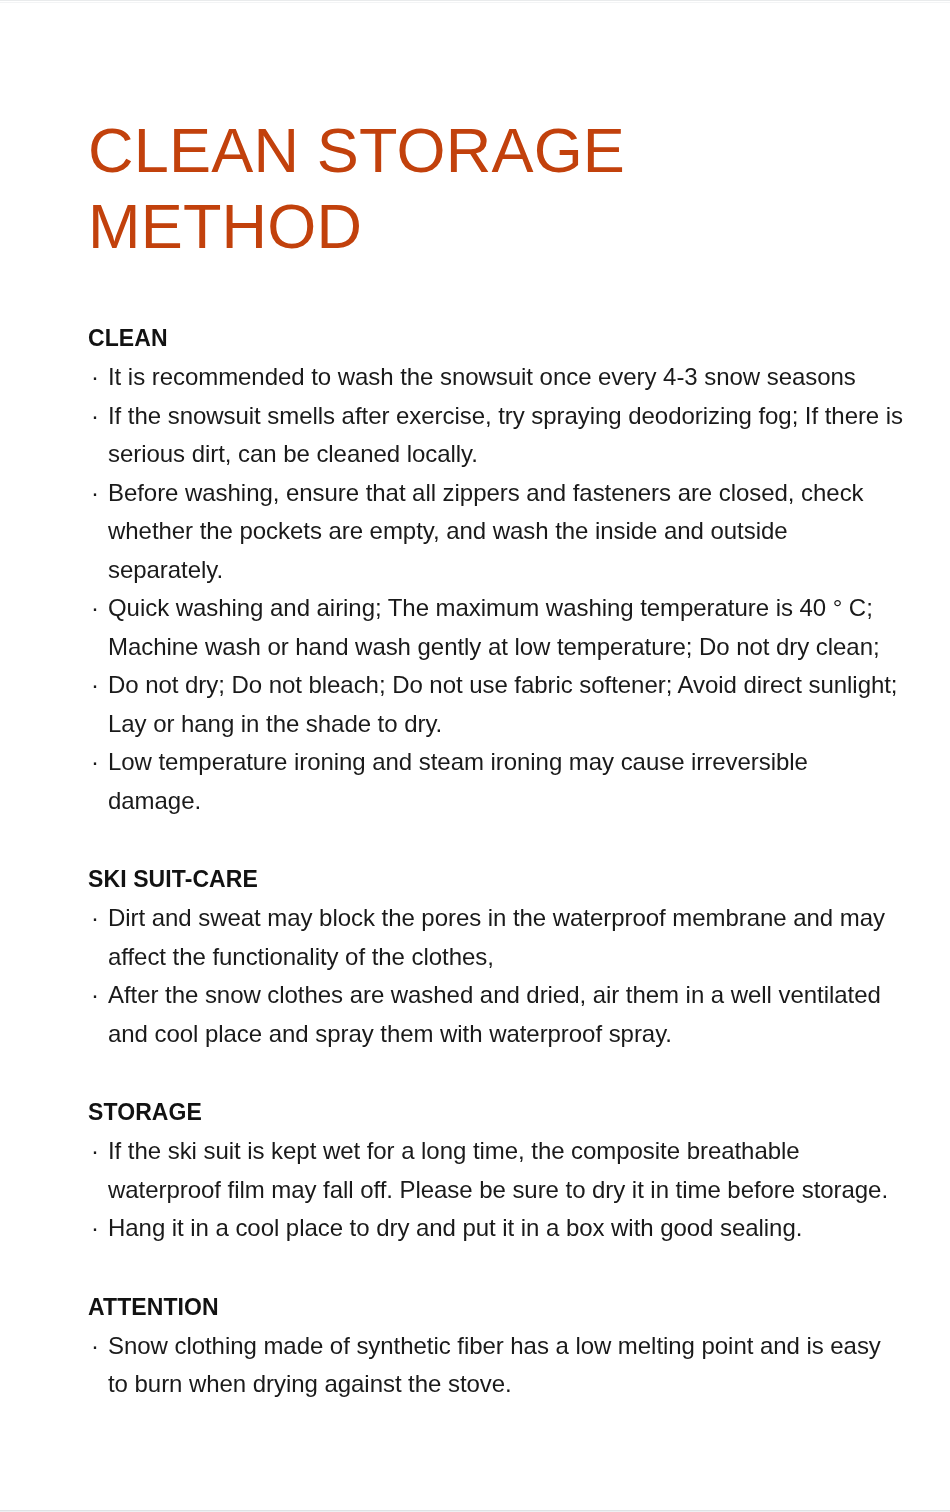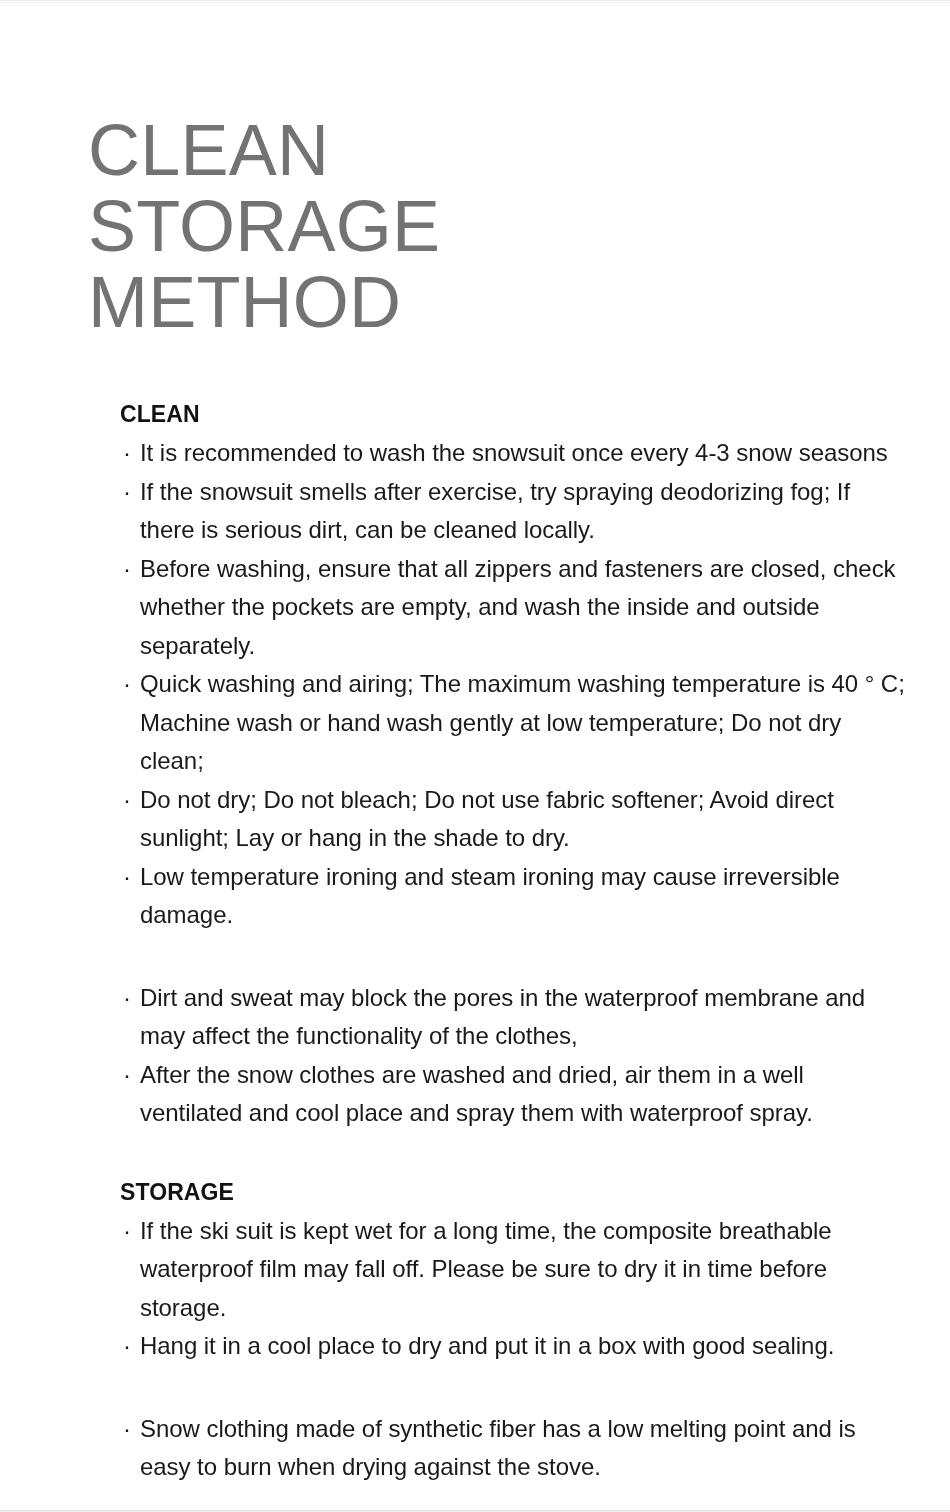--- a/index.html
+++ b/index.html
@@ -37,33 +37,32 @@
     width: 950px;
     height: 1512px;
     box-sizing: border-box;
     padding: 0 44px 0 88px;
   }
 
   
   .doc-title {
     margin: 0;
     padding-top: 112px;
-    font-size: 72px;
+    font-size: 63px;
     font-weight: 300;
     line-height: 76px;
     letter-spacing: 0.2px;
-    color: #737373;
+    color: #c2410c;
     max-width: 600px;
     white-space: pre-line;
   }
 
   
   .section {
     margin-top: 44px;
-    margin-left: 32px;
   }
   .section:first-of-type {
     margin-top: 59px;
   }
 
   .section-title {
     margin: 0 0 5px 0;
     font-size: 23px;
     font-weight: 700;
     line-height: 30px;
@@ -137,20 +136,21 @@
             <span class="bullet-dot">·</span>
             <span class="bullet-text">Do not dry; Do not bleach; Do not use fabric softener; Avoid direct sunlight; Lay or hang in the shade to dry.</span>
           </li>
           <li class="bullet-item">
             <span class="bullet-dot">·</span>
             <span class="bullet-text">Low temperature ironing and steam ironing may cause irreversible damage.</span>
           </li>
         </ul>
       </section>
       <section class="section">
+        <h2 class="section-title">SKI SUIT-CARE</h2>
         <ul class="bullet-list">
           <li class="bullet-item">
             <span class="bullet-dot">·</span>
             <span class="bullet-text">Dirt and sweat may block the pores in the waterproof membrane and may affect the functionality of the clothes,</span>
           </li>
           <li class="bullet-item">
             <span class="bullet-dot">·</span>
             <span class="bullet-text">After the snow clothes are washed and dried, air them in a well ventilated and cool place and spray them with waterproof spray.</span>
           </li>
         </ul>
@@ -162,20 +162,21 @@
             <span class="bullet-dot">·</span>
             <span class="bullet-text">If the ski suit is kept wet for a long time, the composite breathable waterproof film may fall off. Please be sure to dry it in time before storage.</span>
           </li>
           <li class="bullet-item">
             <span class="bullet-dot">·</span>
             <span class="bullet-text">Hang it in a cool place to dry and put it in a box with good sealing.</span>
           </li>
         </ul>
       </section>
       <section class="section">
+        <h2 class="section-title">ATTENTION</h2>
         <ul class="bullet-list">
           <li class="bullet-item">
             <span class="bullet-dot">·</span>
             <span class="bullet-text">Snow clothing made of synthetic fiber has a low melting point and is easy to burn when drying against the stove.</span>
           </li>
         </ul>
       </section>
     </div>
 
 </div>

